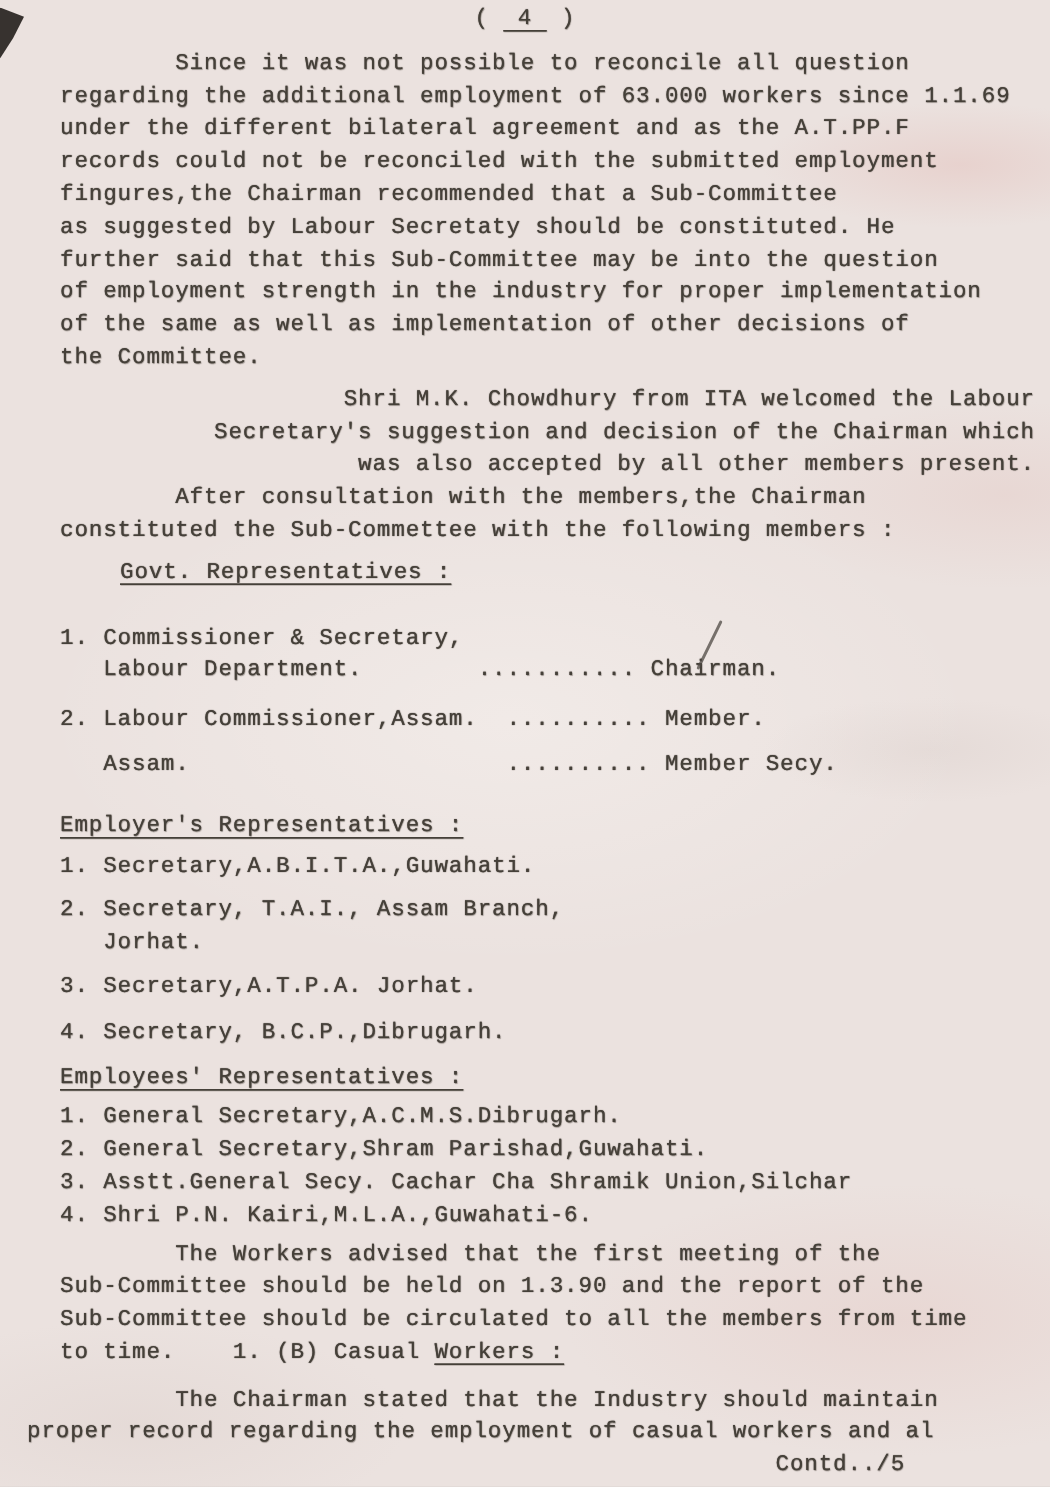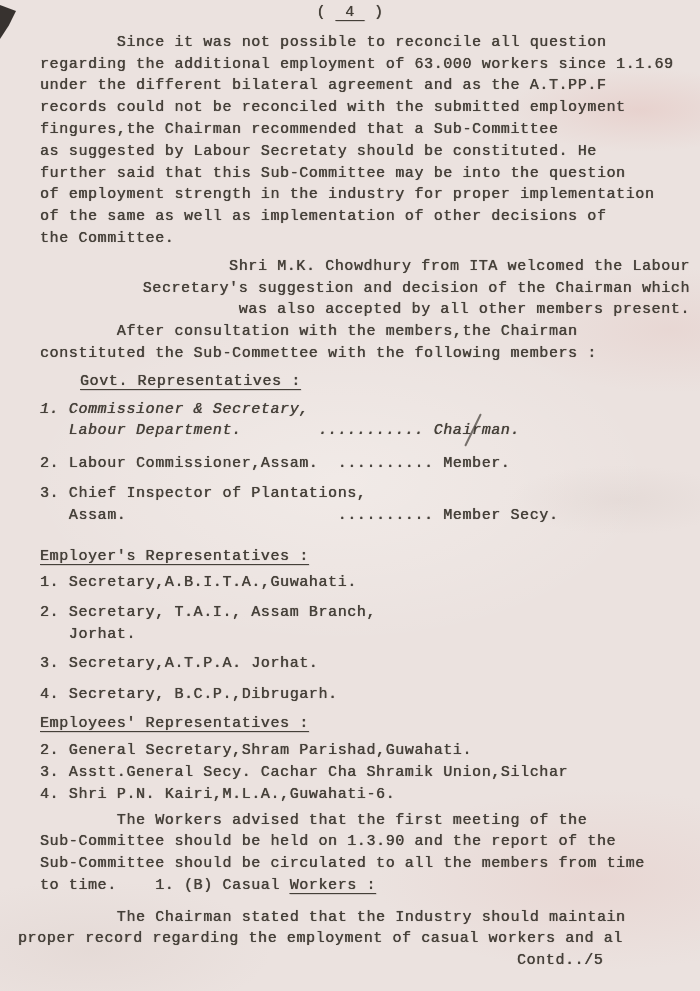--- a/index.html
+++ b/index.html
@@ -84,29 +84,28 @@
         <div class="line"><span>Secretary's suggestion and decision of the Chairman which</span></div>
         <div class="line"><span>was also accepted by all other members present.</span></div>
       </div>
       <div style="margin-top: 0px;">
         <div class="line"><span>        After consultation with the members,the Chairman</span></div>
         <div class="line"><span>constituted the Sub-Commettee with the following members :</span></div>
       </div>
       <div style="margin-top: 6px; margin-left: 40px;">
         <div class="line"><span class="u">Govt. Representatives :</span></div>
       </div>
-      <div style="margin-top: 6px; font-style: italic;">
+      <div style="margin-top: 22px;">
         <div class="line"><span>1. Commissioner &amp; Secretary,</span></div>
         <div class="line"><span>   Labour Department.        ........... Chairman.</span></div>
       </div>
       <div style="margin-top: 11px;">
         <div class="line"><span>2. Labour Commissioner,Assam.  .......... Member.</span></div>
       </div>
       <div style="margin-top: 8px;">
-        <div class="line"><span>3. Chief Inspector of Plantations,</span></div>
         <div class="line"><span>   Assam.                      .......... Member Secy.</span></div>
       </div>
       <div style="margin-top: 19px;">
         <div class="line"><span class="u">Employer's Representatives :</span></div>
       </div>
       <div style="margin-top: 5px;">
         <div class="line"><span>1. Secretary,A.B.I.T.A.,Guwahati.</span></div>
       </div>
       <div style="margin-top: 8px;">
         <div class="line"><span>2. Secretary, T.A.I., Assam Branch,</span></div>
@@ -115,20 +114,21 @@
       <div style="margin-top: 7px;">
         <div class="line"><span>3. Secretary,A.T.P.A. Jorhat.</span></div>
       </div>
       <div style="margin-top: 9px;">
         <div class="line"><span>4. Secretary, B.C.P.,Dibrugarh.</span></div>
       </div>
       <div style="margin-top: 8px;">
         <div class="line"><span class="u">Employees' Representatives :</span></div>
       </div>
       <div style="margin-top: 5px;">
+        <div class="line"><span>1. General Secretary,A.C.M.S.Dibrugarh.</span></div>
         <div class="line"><span>2. General Secretary,Shram Parishad,Guwahati.</span></div>
         <div class="line"><span>3. Asstt.General Secy. Cachar Cha Shramik Union,Silchar</span></div>
         <div class="line"><span>4. Shri P.N. Kairi,M.L.A.,Guwahati-6.</span></div>
       </div>
       <div style="margin-top: 4px;">
         <div class="line"><span>        The Workers advised that the first meeting of the</span></div>
         <div class="line"><span>Sub-Committee should be held on 1.3.90 and the report of the</span></div>
         <div class="line"><span>Sub-Committee should be circulated to all the members from time</span></div>
         <div class="line"><span>to time.    1. (B) Casual </span><span class="u">Workers :</span></div>
       </div>

